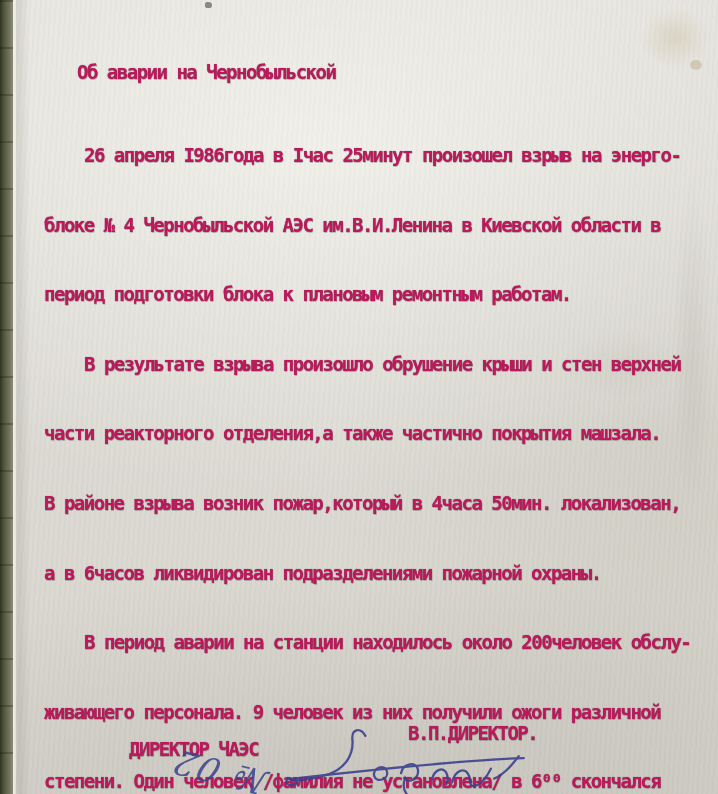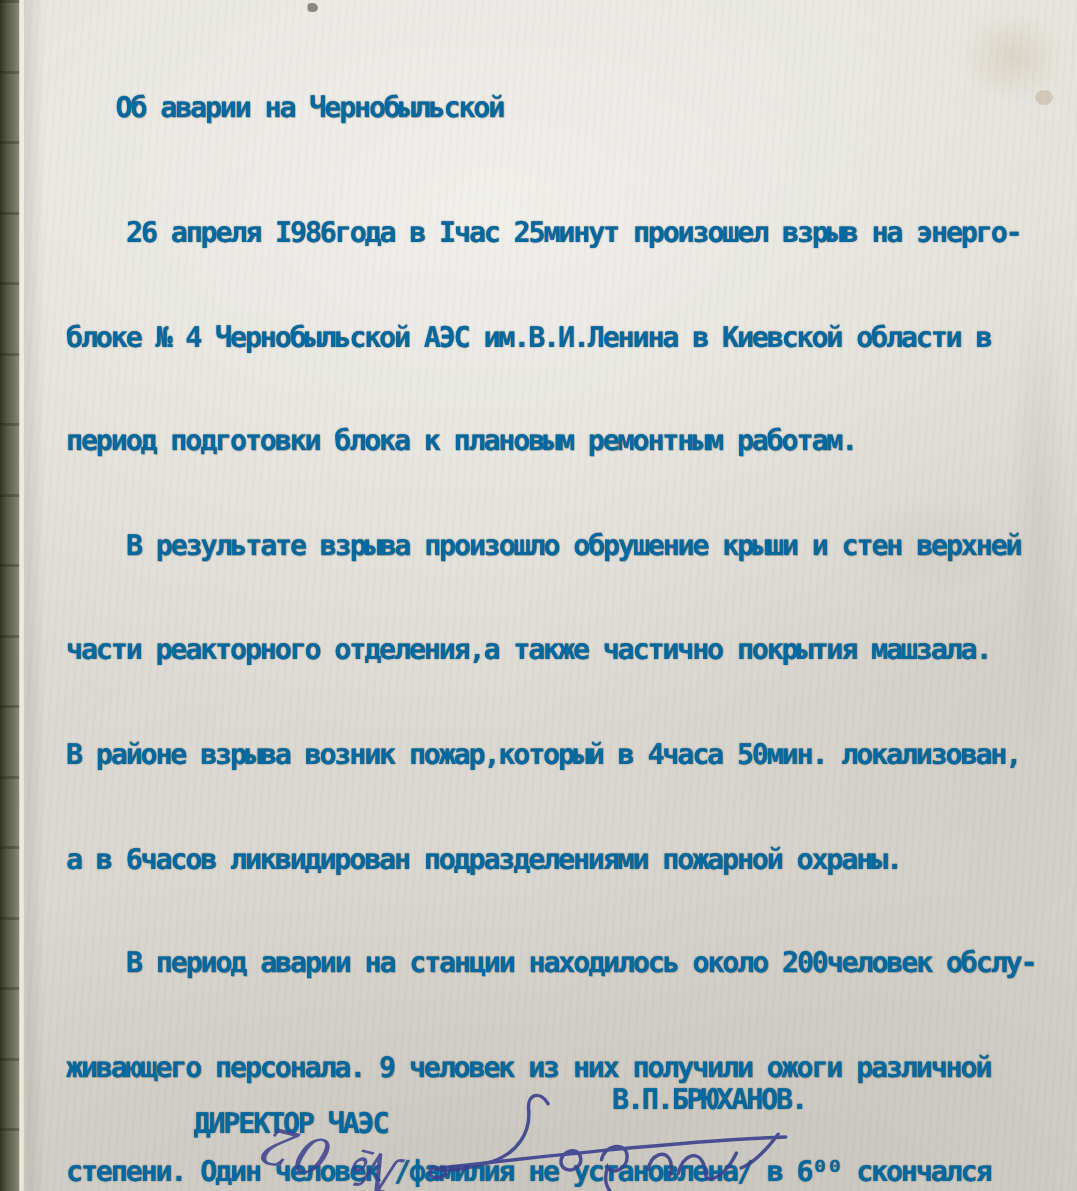--- a/index.html
+++ b/index.html
@@ -42,21 +42,21 @@
   .stain.s1{left:640px;top:8px;width:70px;height:60px;
     background:radial-gradient(closest-side,rgba(158,128,66,.16),rgba(158,128,66,0));}
   .stain.s2{left:205px;top:2px;width:7px;height:6px;background:rgba(60,58,48,.55);border-radius:40% 60% 55% 45%;}
   .stain.s3{left:672px;top:180px;width:40px;height:330px;border-radius:30%;
     background:radial-gradient(closest-side,rgba(125,122,108,.10),rgba(125,122,108,0));}
   .stain.s4{left:560px;top:330px;width:120px;height:70px;
     background:radial-gradient(closest-side,rgba(140,135,115,.08),rgba(140,135,115,0));}
   .stain.s5{left:690px;top:60px;width:12px;height:10px;background:rgba(150,120,70,.25);}
   
   .tw{
-    color:#0369a1;
+    color:#be185d;
     font-weight:bold;
     font-size:19px;
     letter-spacing:-1.5px;
     white-space:pre;
     text-shadow:0 0 1px rgba(45,44,39,.65), 0.5px 0.5px 0 rgba(45,44,39,.22);
   }
   .title-block{position:absolute;left:77px;top:13px;}
   .title-block .line{height:30px;line-height:30px;}
   .body-block{position:absolute;left:44px;top:99px;width:680px;}
   .body-block .line{height:25.6px;line-height:25.6px;}
@@ -117,21 +117,21 @@
   
   
   
   
   
   
   
 </div>
 
 <div class="sig-left tw">ДИРЕКТОР ЧАЭС</div>
-<div class="sig-right tw">В.П.БРЮХАНОВ.</div>
+<div class="sig-right tw">В.П.ДИРЕКТОР.</div>
 
 <div class="hand-mark pen">№ 02</div>
 
 <svg class="sig-svg" width="310" height="72" viewBox="0 0 310 72" fill="none">
   <g stroke="#3c418f" stroke-width="2.3" stroke-linecap="round" opacity="0.9" transform="rotate(-1 150 50)">
 
     <path d="M26,55 C90,49 195,39 262,38"></path>
 
     <path d="M104,13 C99,4 90,6 91,17 C92,31 84,45 66,51 C48,56 32,58 26,54 C21,59 28,64 35,59"></path>
 

